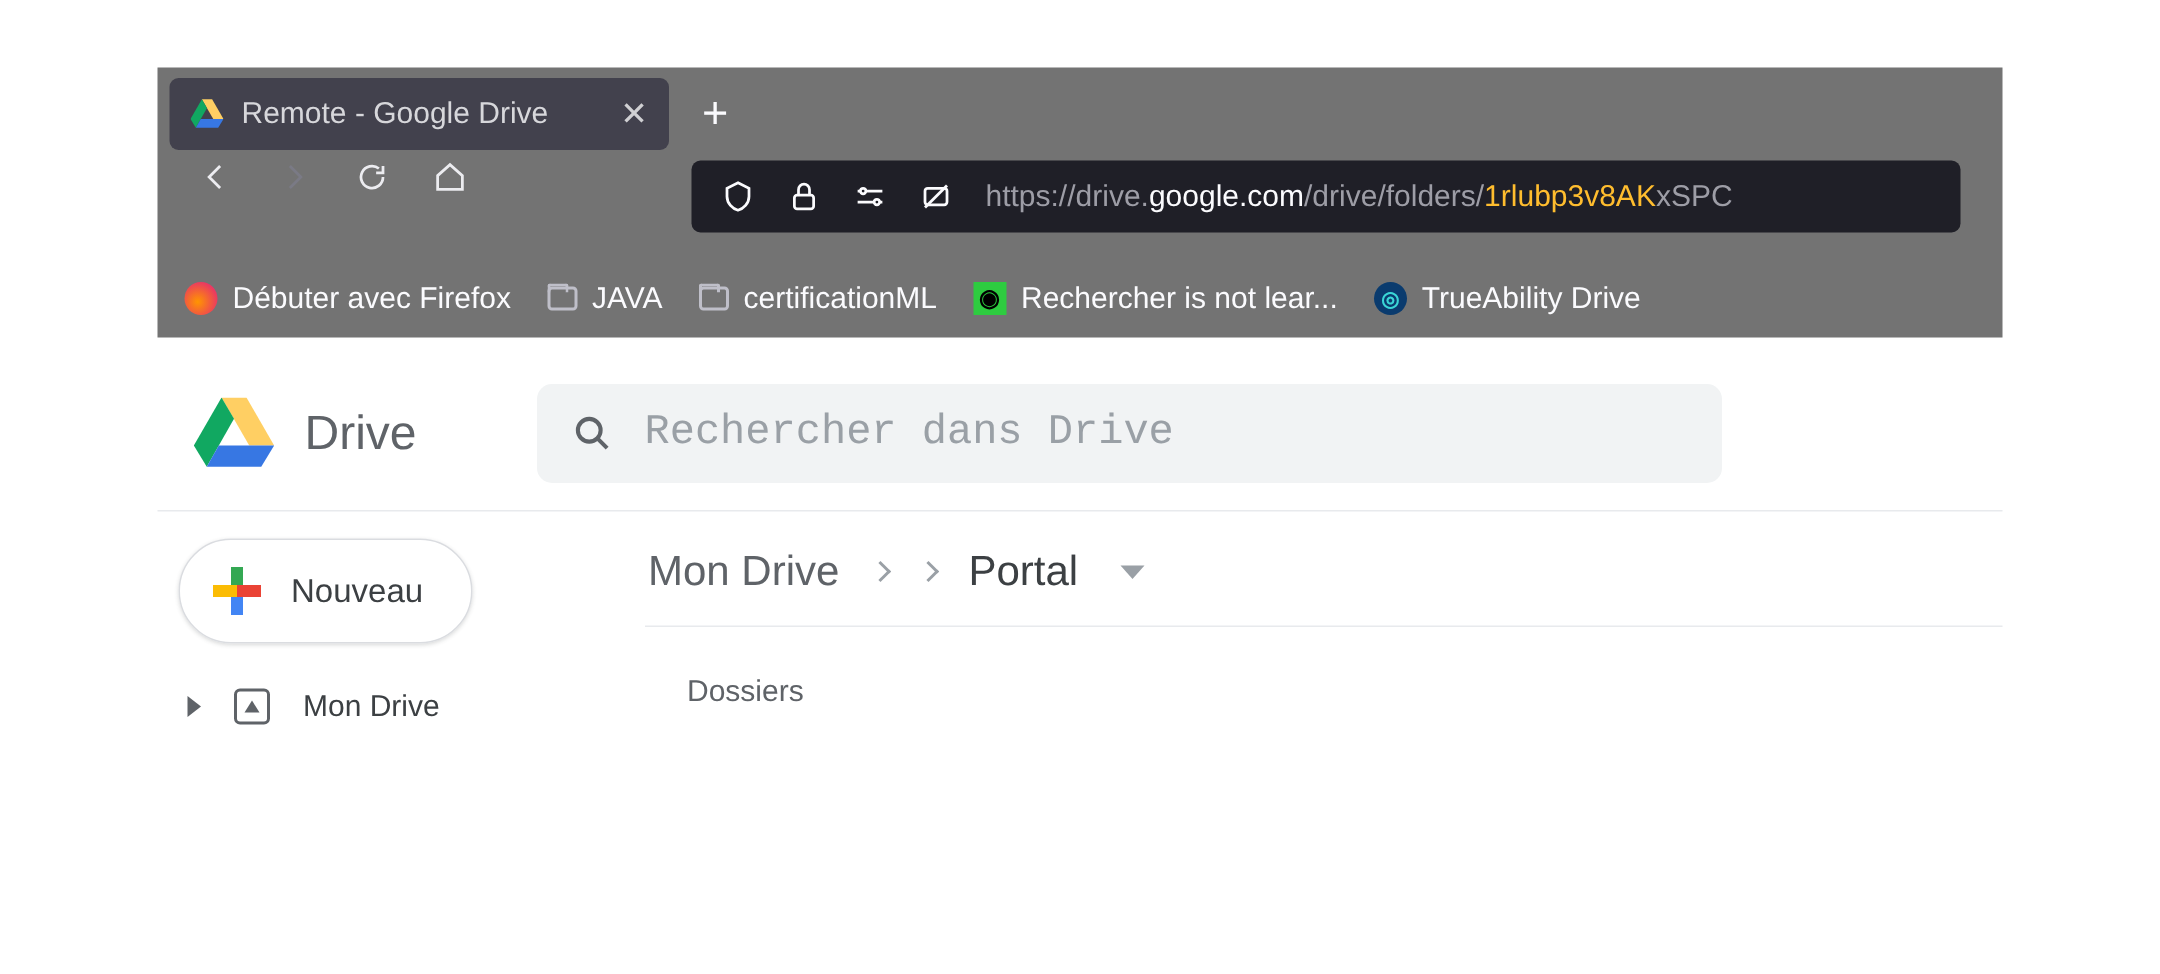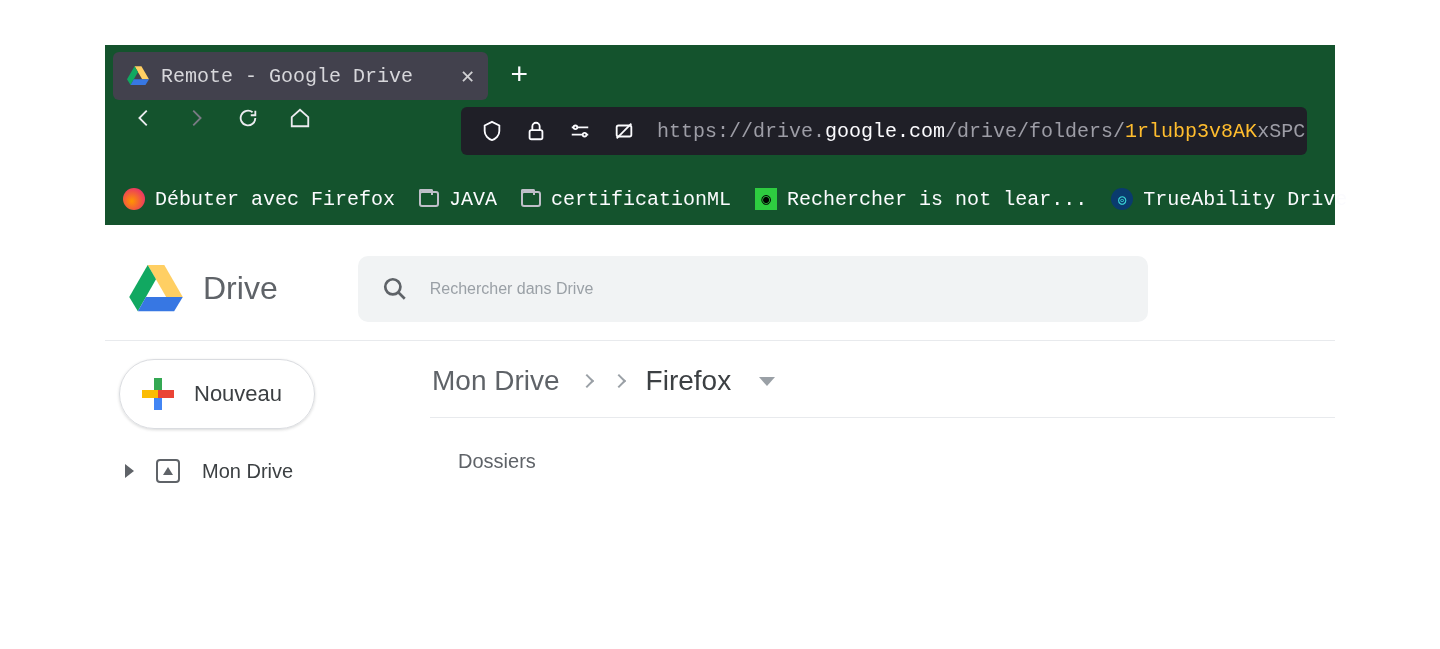--- a/index.html
+++ b/index.html
@@ -12,23 +12,22 @@
   .canvas {
     position: absolute;
     left: 105px;
     top: 45px;
     width: 1230px;
     height: 560px;
     background: #fff;
   }
   
   .browser-chrome {
-    background: #14532d;
+    background: #737373;
     color: #fbfbfe;
-    font-family: Liberation Mono, monospace;
   }
   .tab-strip {
     height: 62px;
     display: flex;
     align-items: center;
     padding-left: 8px;
   }
   .tab {
     display: flex;
     align-items: center;
@@ -153,21 +152,21 @@
     background: #f1f3f4;
     border-radius: 10px;
     display: flex;
     align-items: center;
     padding: 0 24px;
     gap: 22px;
   }
   .search-icon { width:26px; height:26px; stroke:#5f6368; fill:none; stroke-width:2.5; }
   .search-input {
     border: none; background: transparent; outline: none;
-    font-size: 16px; color: #9aa0a6; flex: 1;
+    font-size: 28px; color: #9aa0a6; flex: 1; font-family: Liberation Mono, monospace;
   }
   .search-input::placeholder { color: #9aa0a6; }
 
   .drive-body { display: flex; }
   .sidebar {
     width: 315px;
     padding: 18px 14px;
   }
   .new-button {
     display: inline-flex;
@@ -369,21 +368,21 @@
           <span class="mydrive-icon"></span>
           <span>Mon Drive</span>
         </div>
       </div>
 
       <div class="main">
         <div class="breadcrumbs">
           <span class="crumb">Mon Drive</span>
           <span class="chev"></span>
           <span class="chev"></span>
-          <span class="crumb current">Firefox</span>
+          <span class="crumb current">Portal</span>
           <span class="drop"></span>
         </div>
 
         <div class="section-label">Dossiers</div>
       </div>
     </div>
   </div>
 </div>
 
 </body></html>

